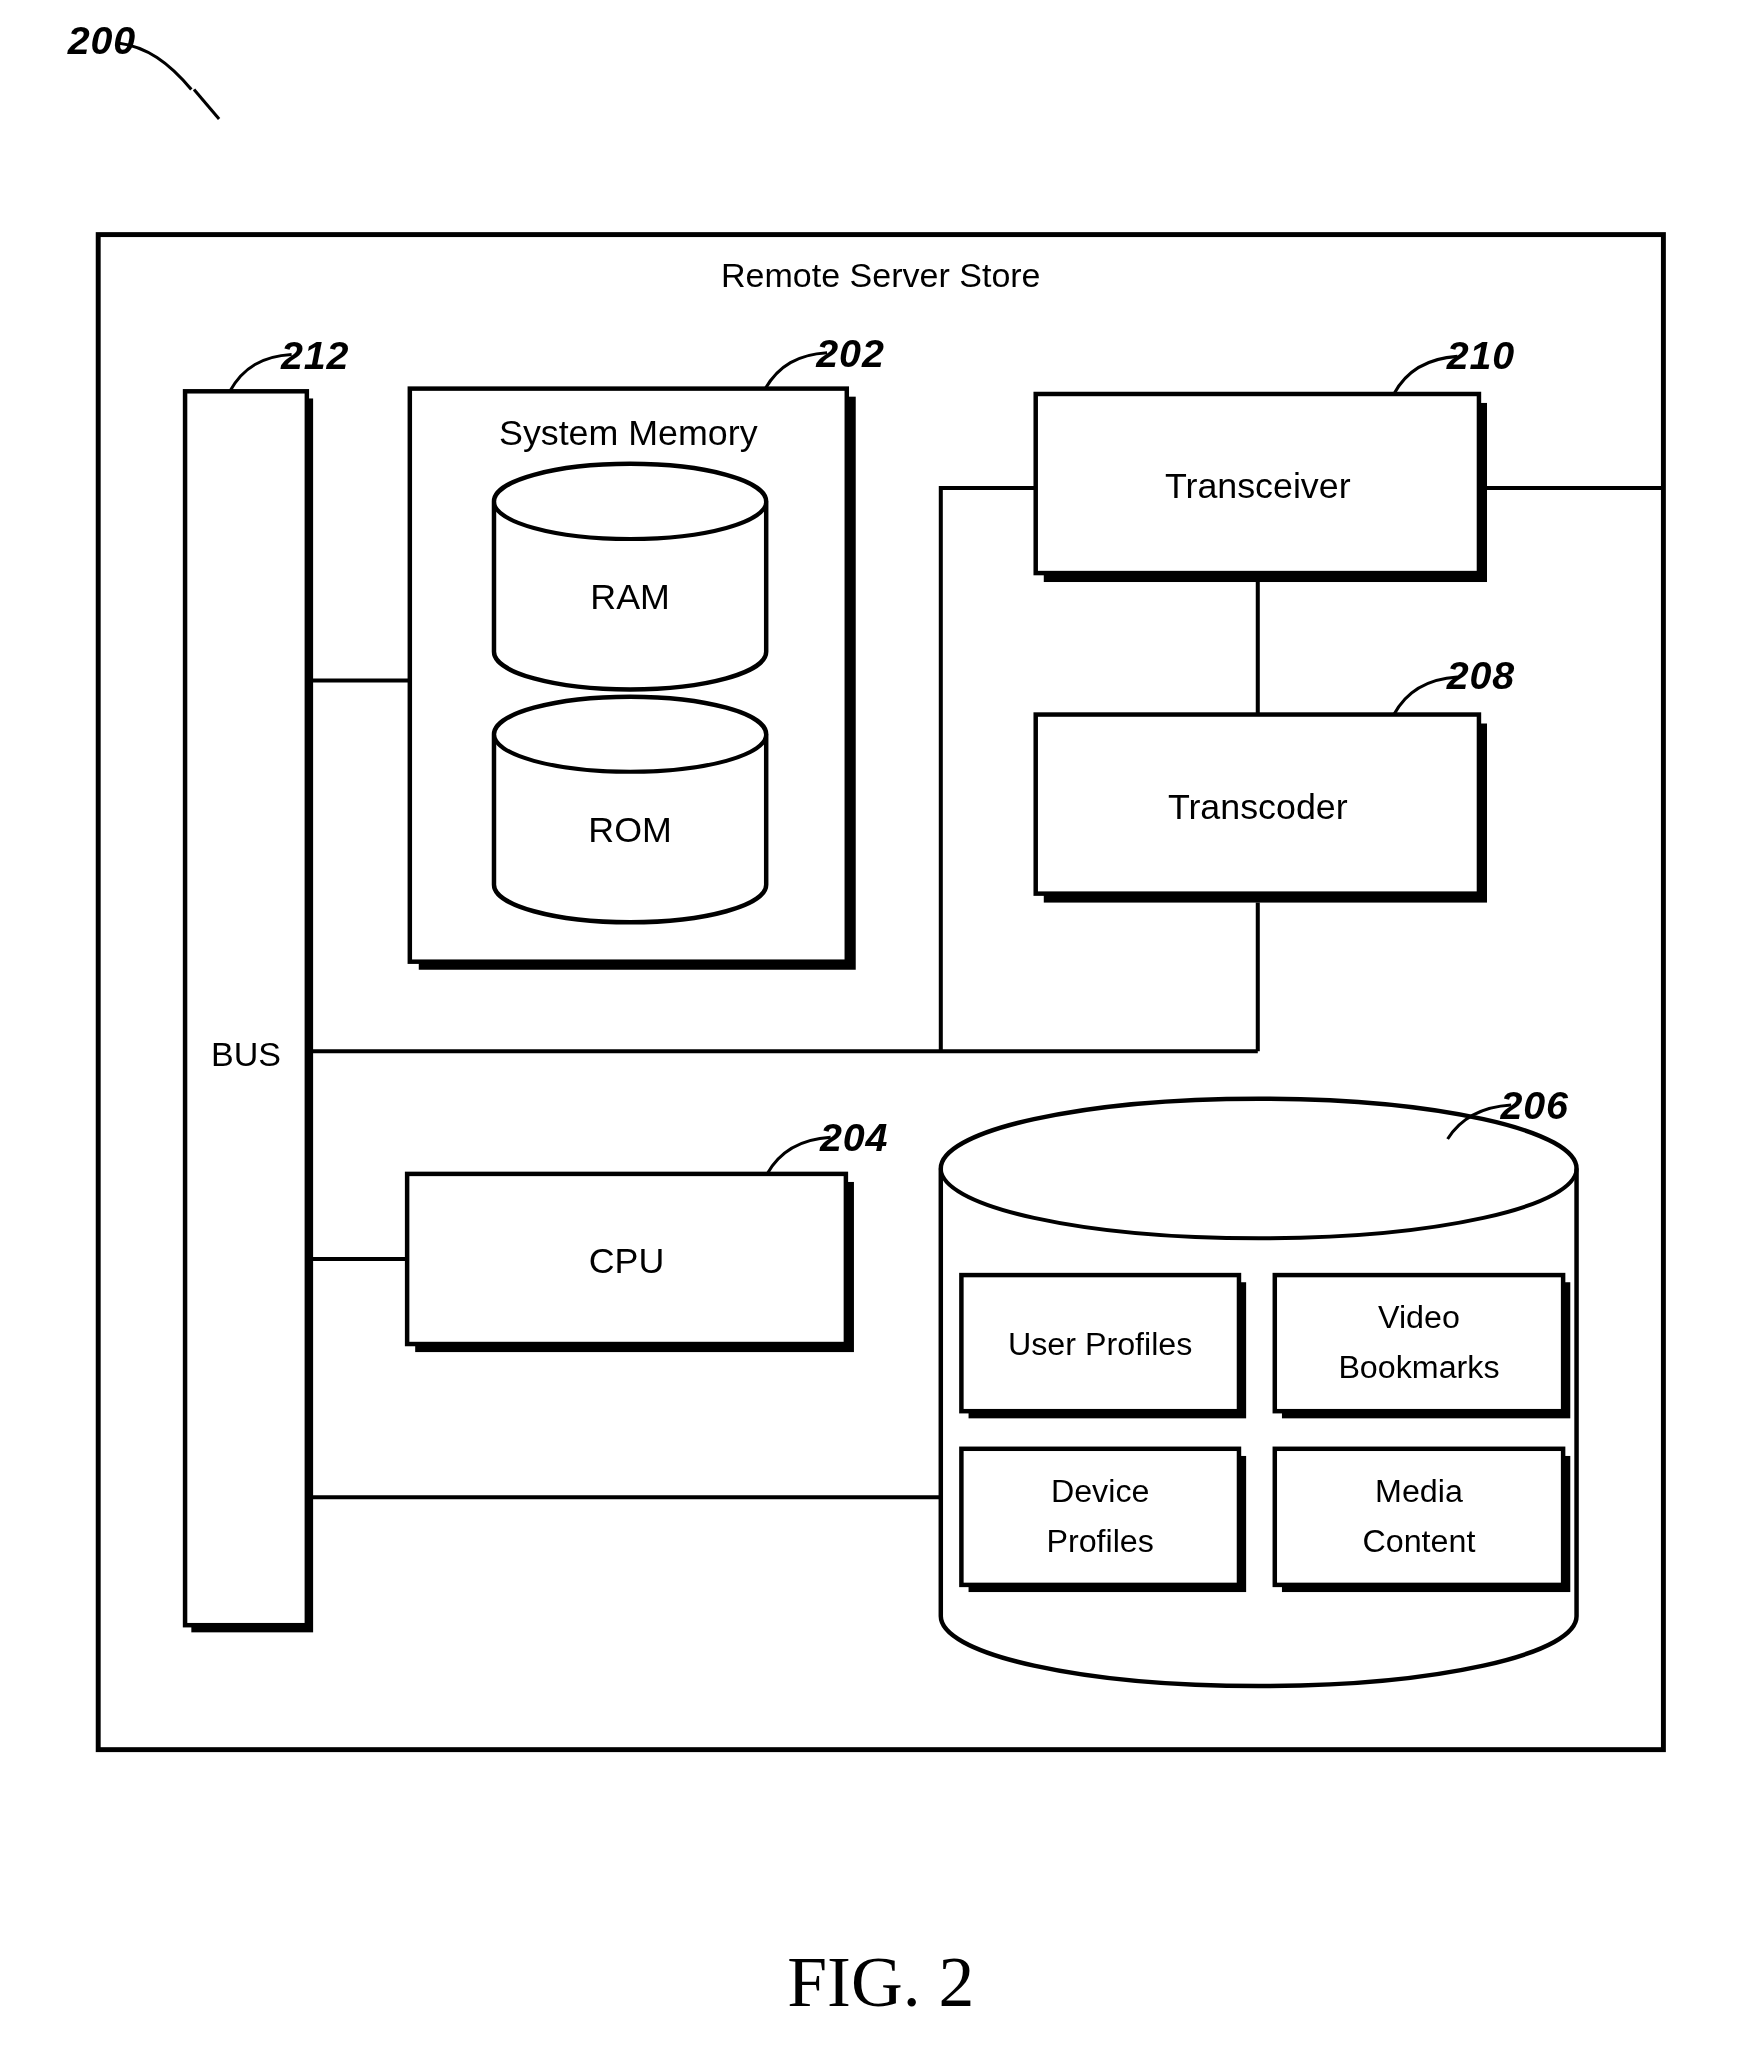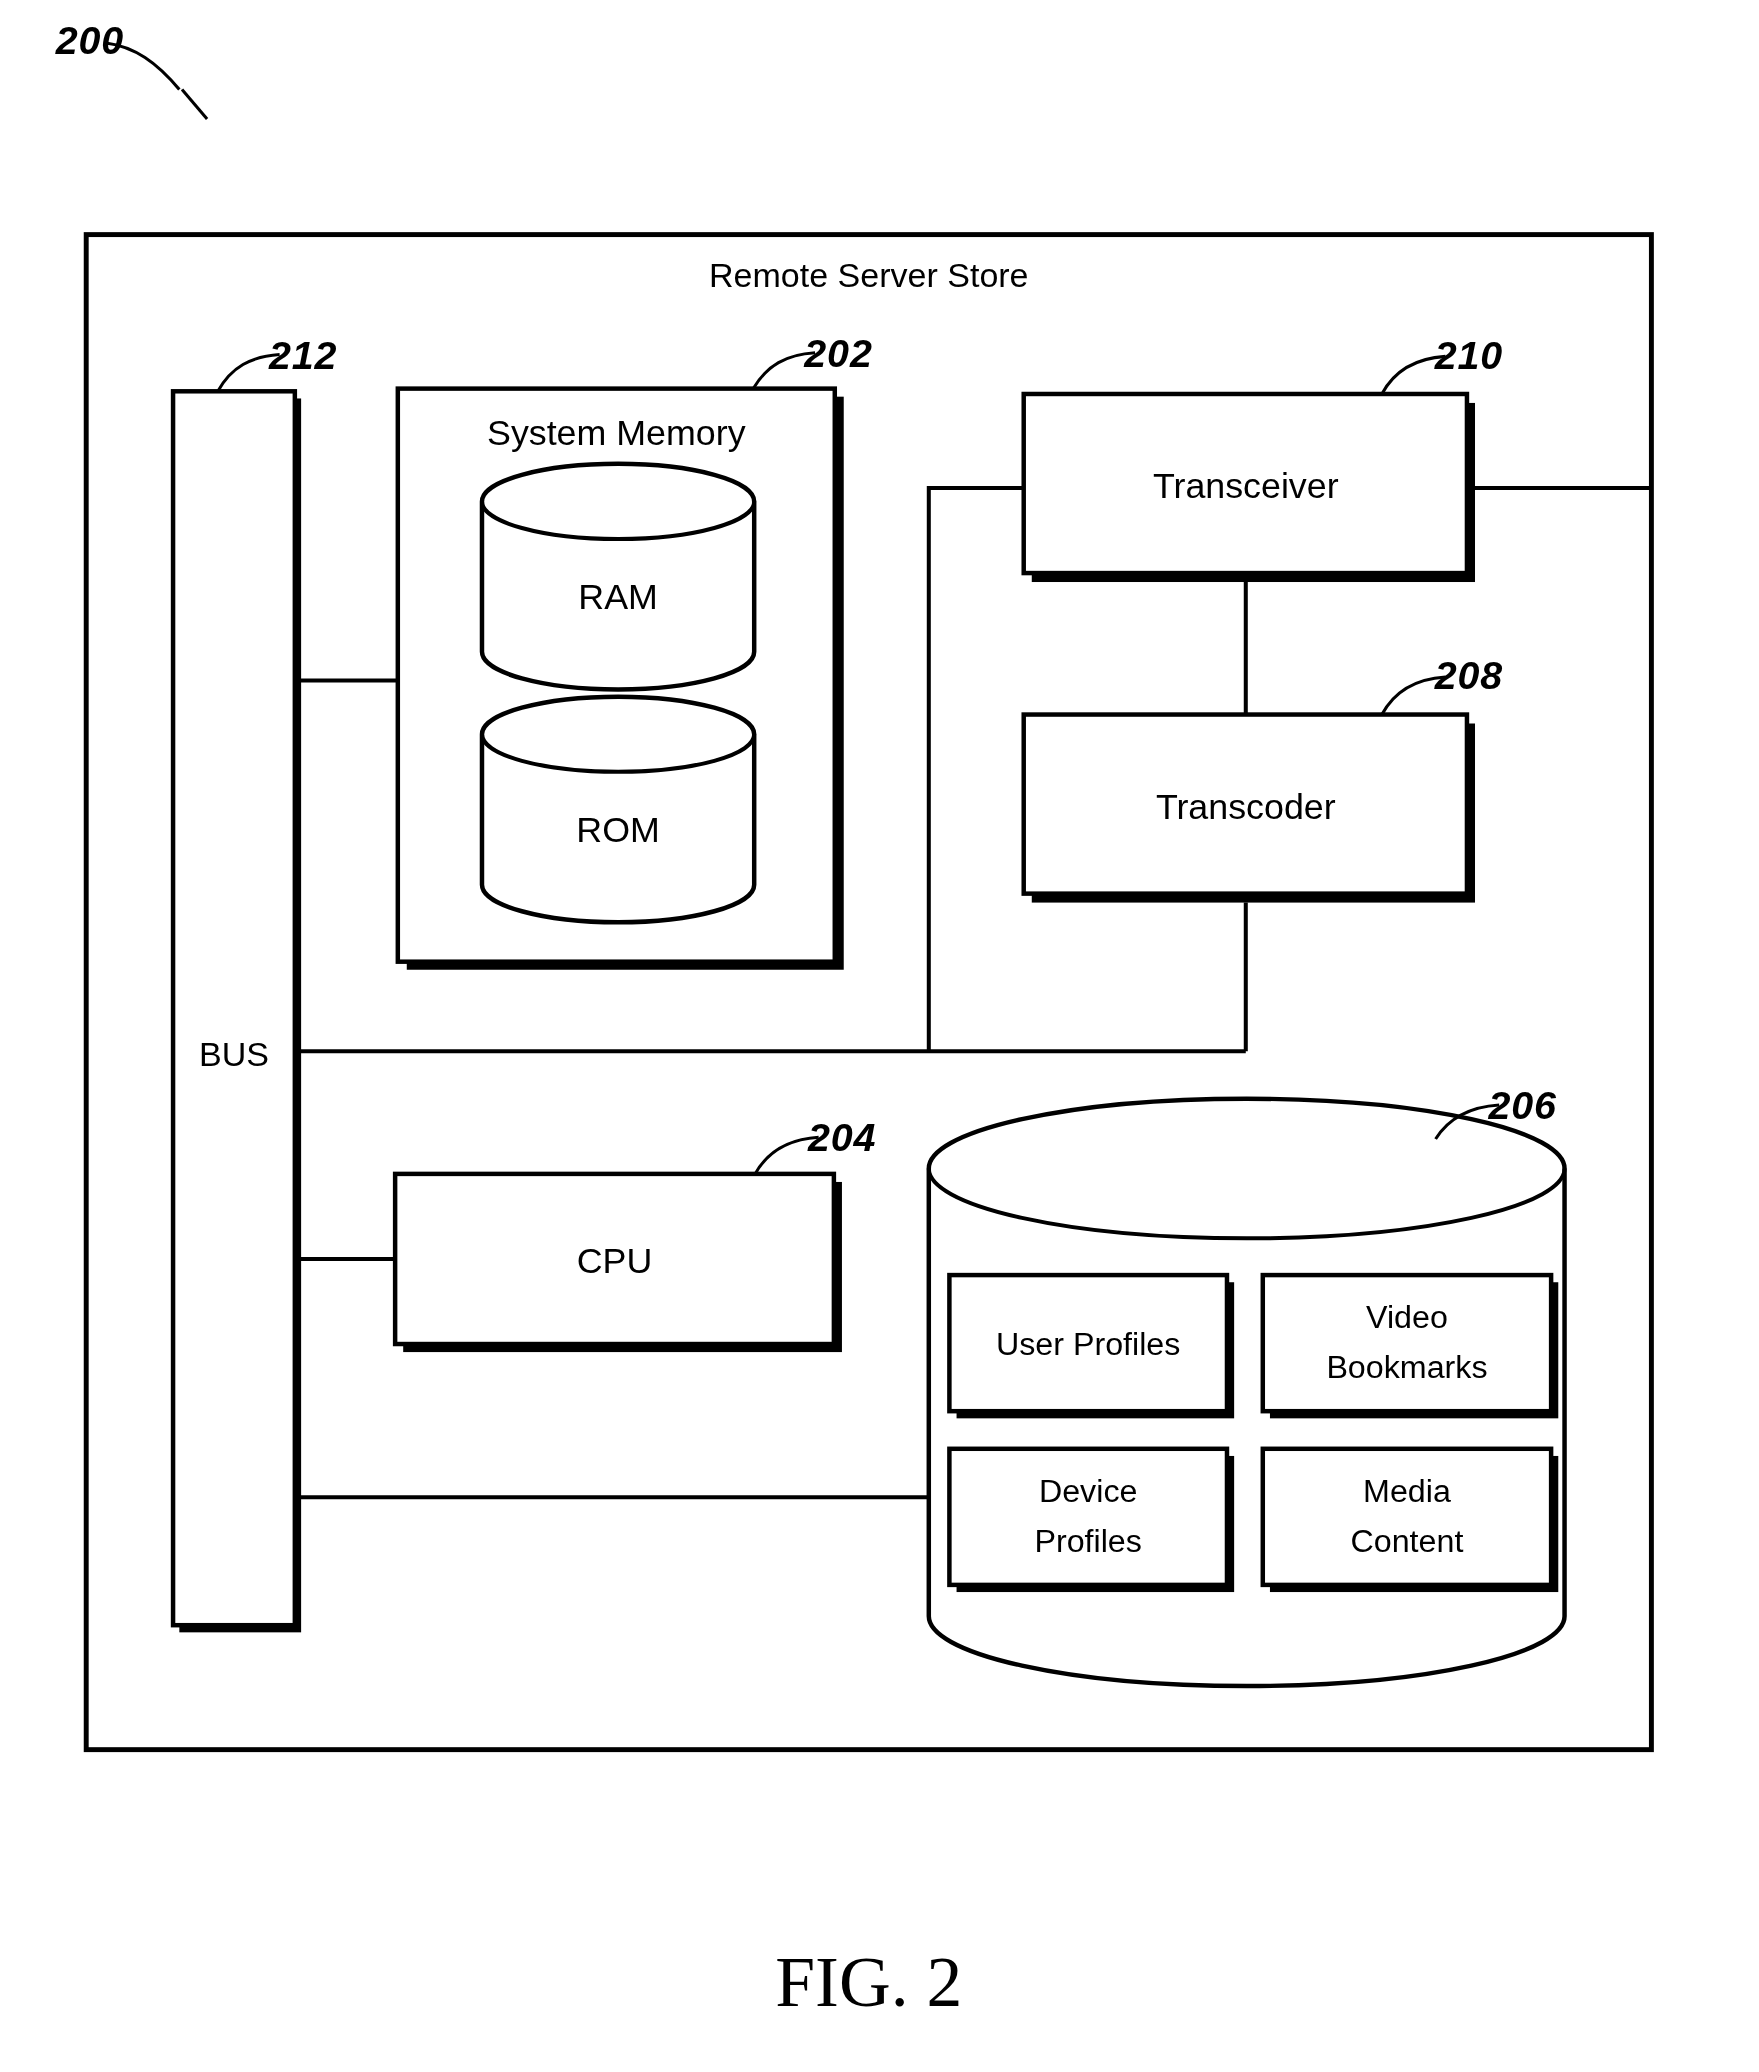--- a/index.html
+++ b/index.html
@@ -12,20 +12,21 @@
     width: 1760px;
     height: 2072px;
     font-family: "Liberation Sans", sans-serif;
     color: #000000;
     overflow: hidden;
   }
   #figure-root {
     position: relative;
     width: 1700px;
     height: 2072px;
+    margin-left: 12px;
   }
   svg.figure-canvas {
     position: absolute;
     top: 0;
     left: 0;
     width: 1760px;
     height: 2072px;
     display: block;
   }
   

